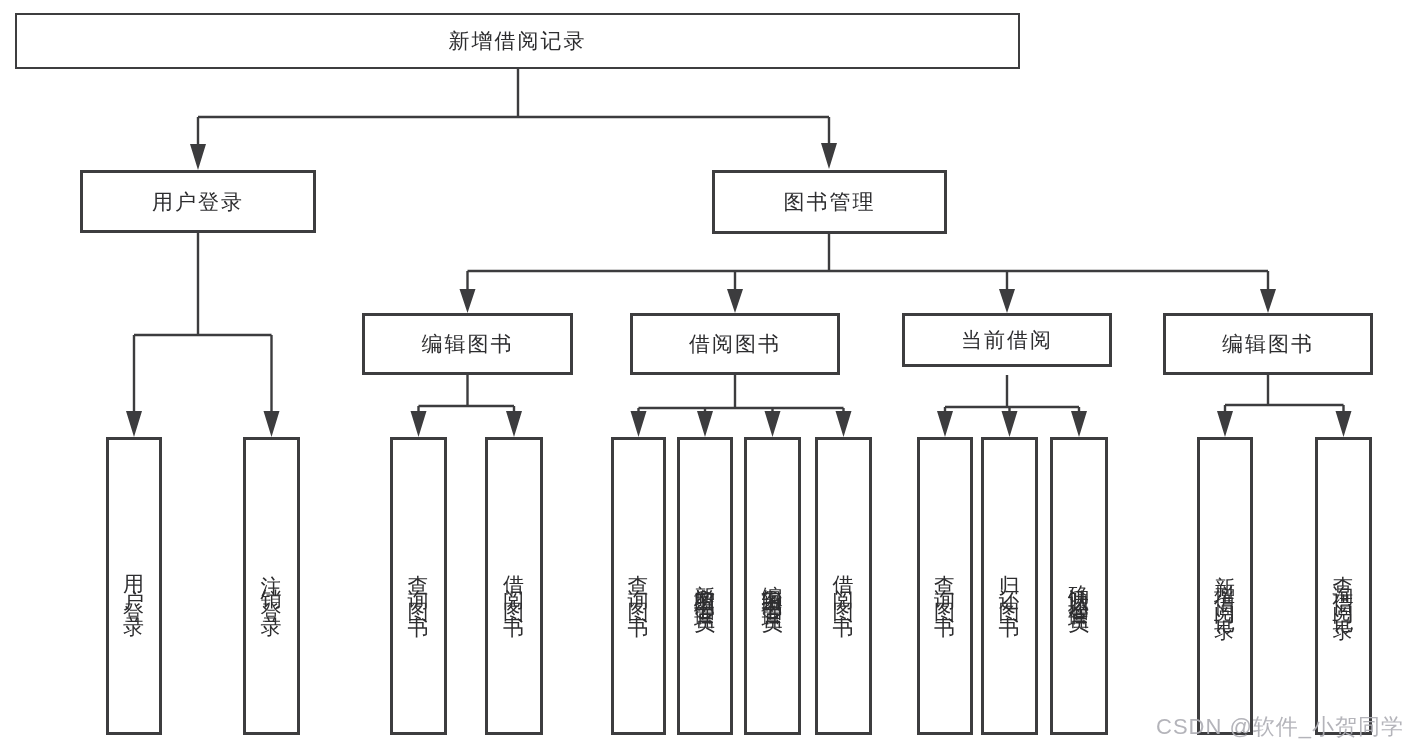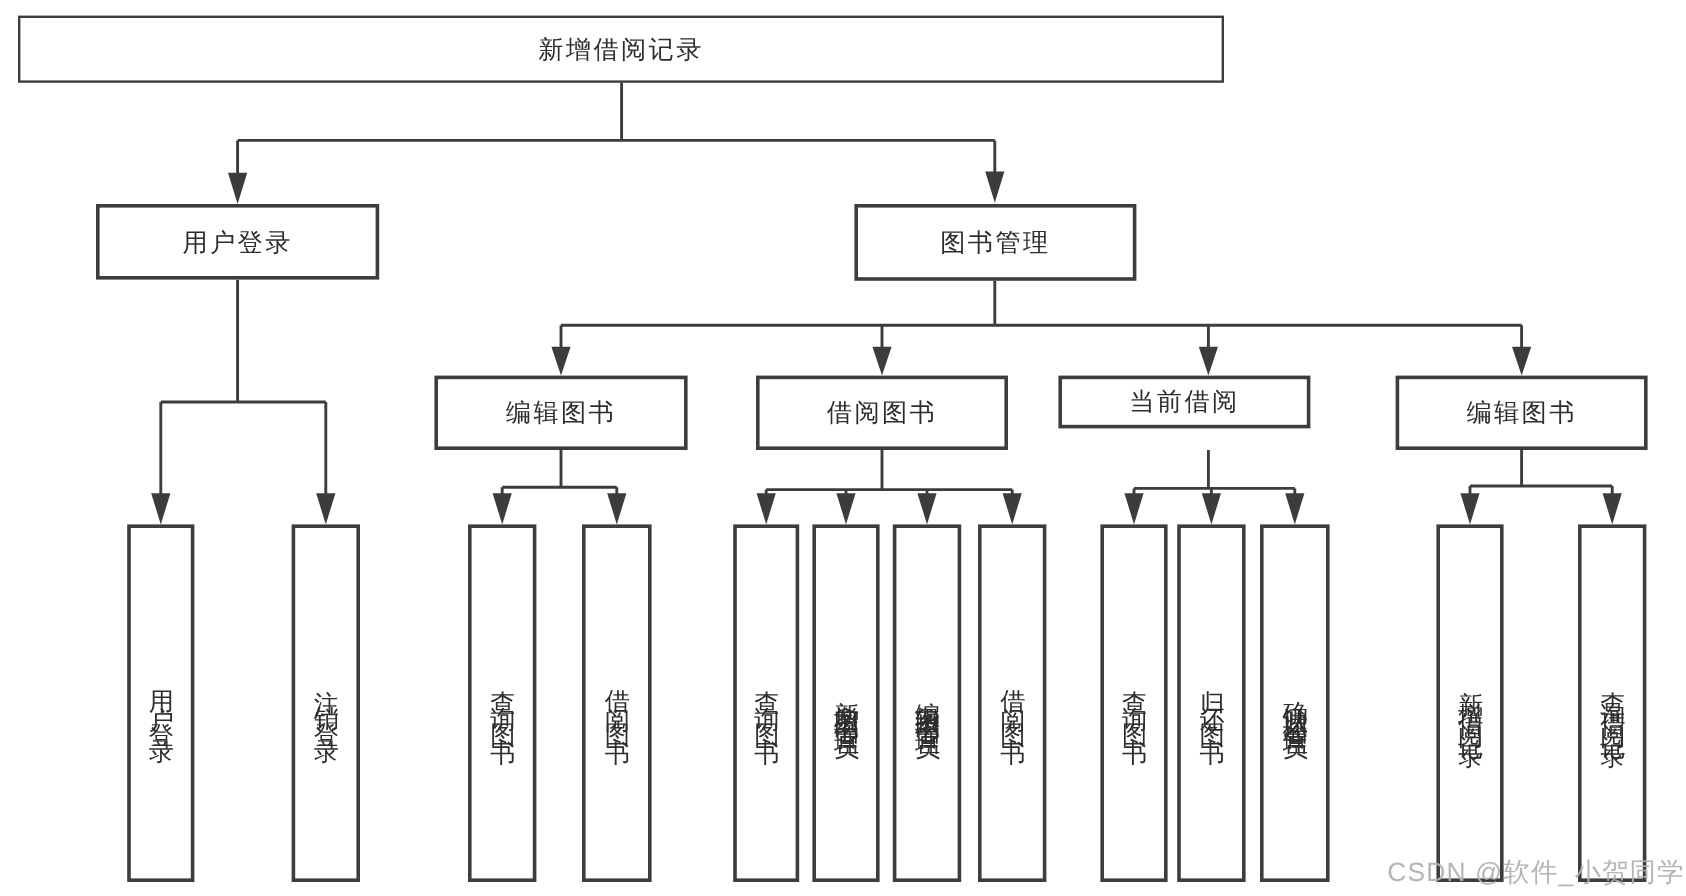--- a/index.html
+++ b/index.html
@@ -101,21 +101,21 @@
   <div class="node" style="left:712px; top:170px; width:235px; height:64px;text-align:right;">
     <span class="hlabel">图书管理</span>
   </div>
 
   <div class="node" style="left:362px; top:313px; width:211px; height:62px;">
     <span class="hlabel">编辑图书</span>
   </div>
   <div class="node" style="left:630px; top:313px; width:210px; height:62px;">
     <span class="hlabel">借阅图书</span>
   </div>
-  <div class="node" style="left:882px; top:313px; width:210px; height:44px;font-family:Liberation Serif, serif;">
+  <div class="node" style="left:902px; top:313px; width:210px; height:54px;font-family:Liberation Serif, serif;">
     <span class="hlabel">当前借阅</span>
   </div>
   <div class="node" style="left:1163px; top:313px; width:210px; height:62px;">
     <span class="hlabel">编辑图书</span>
   </div>
 
   <div class="node" style="left:106px; top:437px; width:56px; height:298px;">
     <span class="vlabel sp-wide">用户登录</span>
   </div>
   <div class="node" style="left:243px; top:437px; width:57px; height:298px;">

